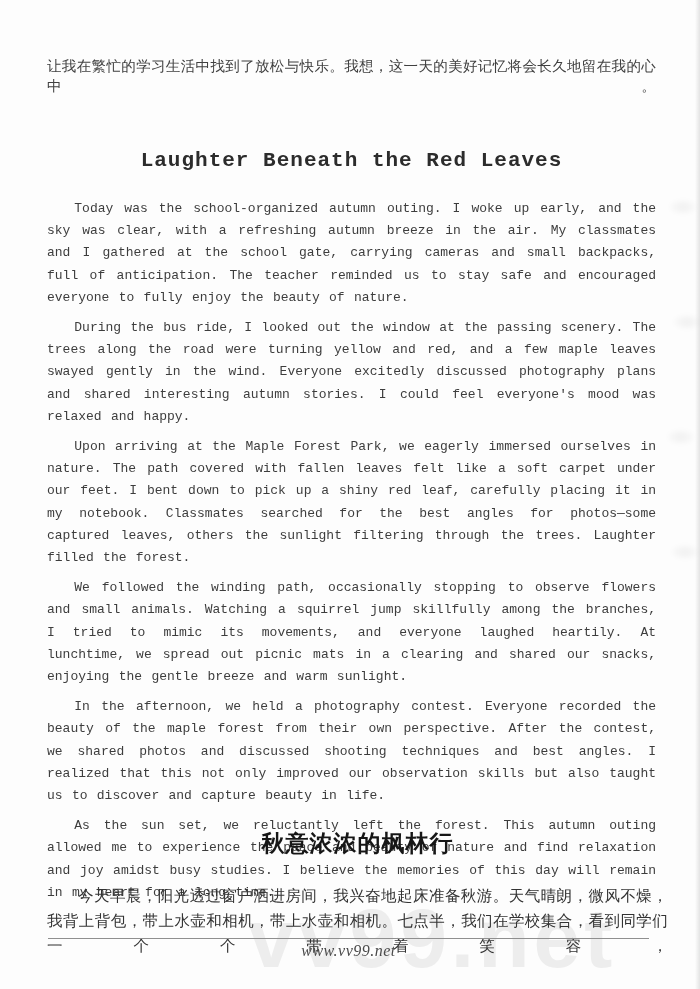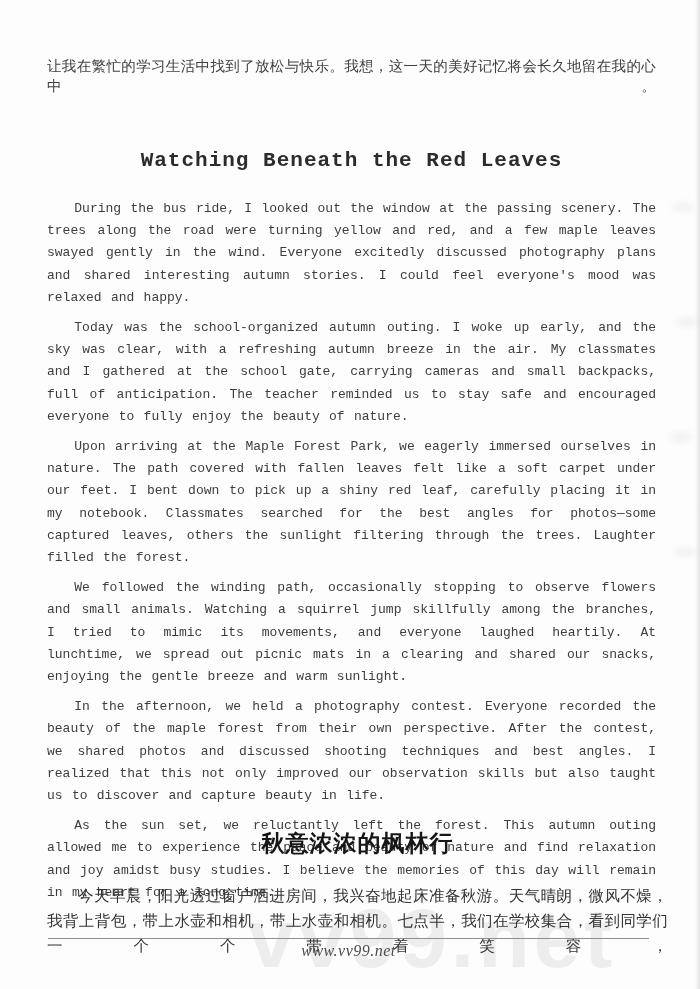--- a/index.html
+++ b/index.html
@@ -137,24 +137,24 @@
 
   <div class="smudge" style="left:670px; top:200px;"></div>
   <div class="smudge" style="left:674px; top:315px;"></div>
   <div class="smudge" style="left:668px; top:430px;"></div>
   <div class="smudge" style="left:672px; top:545px;"></div>
 
   <div class="content">
 
     <p class="cn-lead">让我在繁忙的学习生活中找到了放松与快乐。我想，这一天的美好记忆将会长久地留在我的心中。</p>
 
-    <h1 class="en-title">Watching Beneath the Red Leaves</h1>
+    <h1 class="en-title">Laughter Beneath the Red Leaves</h1>
 
+    <p class="en-para">Today was the school-organized autumn outing. I woke up early, and the sky was clear, with a refreshing autumn breeze in the air. My classmates and I gathered at the school gate, carrying cameras and small backpacks, full of anticipation. The teacher reminded us to stay safe and encouraged everyone to fully enjoy the beauty of nature.</p>
     <p class="en-para">During the bus ride, I looked out the window at the passing scenery. The trees along the road were turning yellow and red, and a few maple leaves swayed gently in the wind. Everyone excitedly discussed photography plans and shared interesting autumn stories. I could feel everyone's mood was relaxed and happy.</p>
-    <p class="en-para">Today was the school-organized autumn outing. I woke up early, and the sky was clear, with a refreshing autumn breeze in the air. My classmates and I gathered at the school gate, carrying cameras and small backpacks, full of anticipation. The teacher reminded us to stay safe and encouraged everyone to fully enjoy the beauty of nature.</p>
     <p class="en-para">Upon arriving at the Maple Forest Park, we eagerly immersed ourselves in nature. The path covered with fallen leaves felt like a soft carpet under our feet. I bent down to pick up a shiny red leaf, carefully placing it in my notebook. Classmates searched for the best angles for photos—some captured leaves, others the sunlight filtering through the trees. Laughter filled the forest.</p>
     <p class="en-para">We followed the winding path, occasionally stopping to observe flowers and small animals. Watching a squirrel jump skillfully among the branches, I tried to mimic its movements, and everyone laughed heartily. At lunchtime, we spread out picnic mats in a clearing and shared our snacks, enjoying the gentle breeze and warm sunlight.</p>
     <p class="en-para">In the afternoon, we held a photography contest. Everyone recorded the beauty of the maple forest from their own perspective. After the contest, we shared photos and discussed shooting techniques and best angles. I realized that this not only improved our observation skills but also taught us to discover and capture beauty in life.</p>
     <p class="en-para">As the sun set, we reluctantly left the forest. This autumn outing allowed me to experience the peace and beauty of nature and find relaxation and joy amidst busy studies. I believe the memories of this day will remain in my heart for a long time.</p>
 
   </div>
 
   <div class="cn-section">
     <h2 class="cn-title">秋意浓浓的枫林行</h2>
     <p class="cn-para">今天早晨，阳光透过窗户洒进房间，我兴奋地起床准备秋游。天气晴朗，微风不燥，我背上背包，带上水壶和相机，带上水壶和相机。七点半，我们在学校集合，看到同学们一个个带着笑容，</p>

